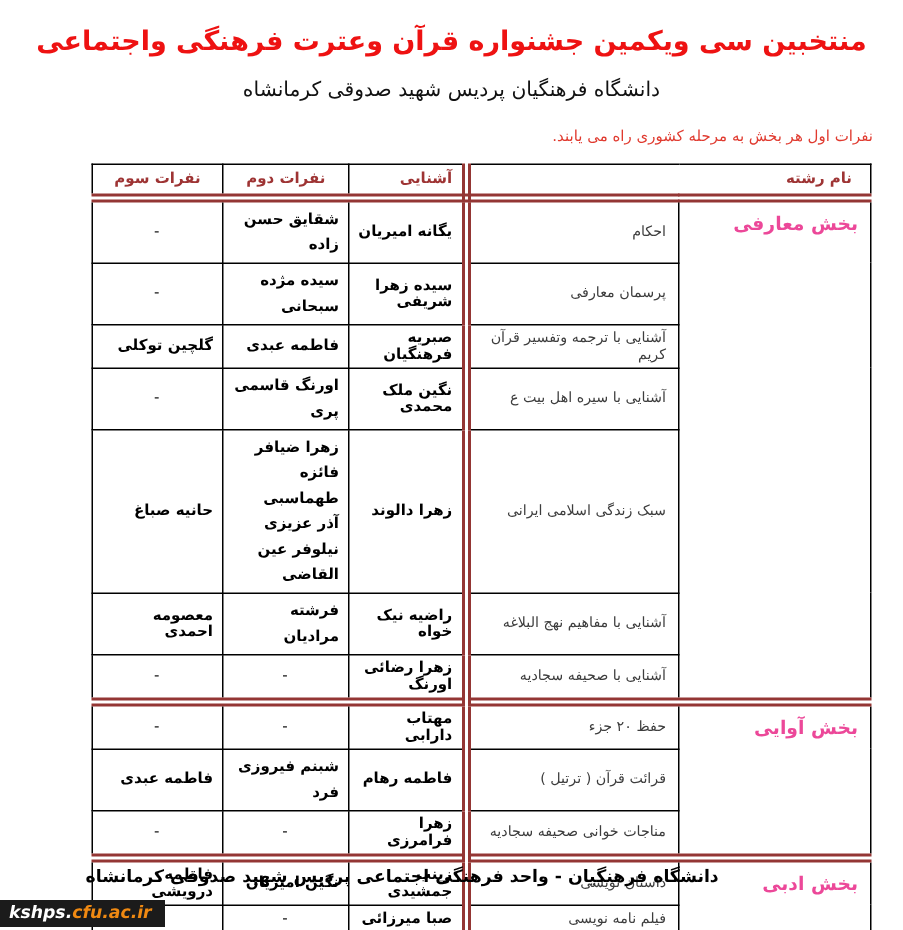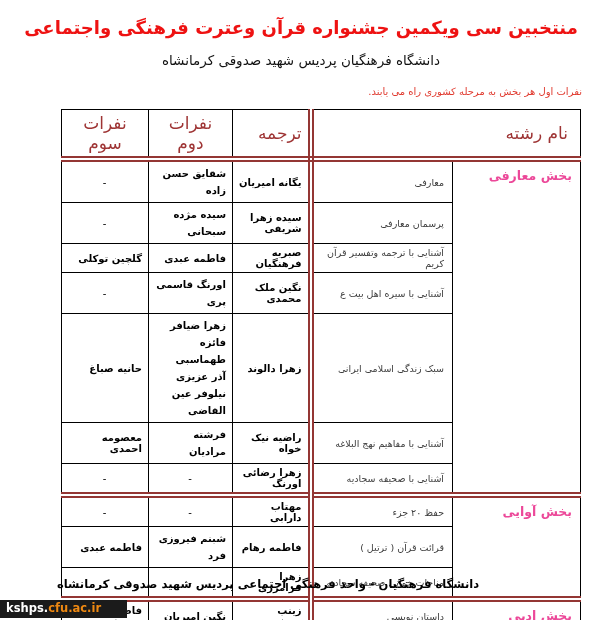--- a/index.html
+++ b/index.html
@@ -32,21 +32,21 @@
     border-collapse:collapse;table-layout:fixed;width:519px;
     margin:11px 0 0 61px;direction:rtl;
   }
   col.c-section{width:128px;}
   col.c-subject{width:142px;}
   col.c-first{width:78px;}
   col.c-second{width:84px;}
   col.c-third{width:87px;}
   .winners th,.winners td{border:1px solid #000;padding:3px 5px;vertical-align:middle;}
   .winners thead th{
-    color:var(--head-red);font-weight:normal;font-size:17px;height:22px;
+    color:var(--head-red);font-weight:bold;font-size:10px;height:22px;
     border-bottom:6px double var(--maroon);text-align:center;
   }
   .winners th.h-field{text-align:right;padding-right:12px;border-left:6px double var(--maroon);}
   .winners th.h-first{text-align:right;padding-right:6px;}
   .winners td{font-size:10px;height:15px;}
   .winners td.subject{
     color:#3d3d3d;font-size:9.5px;text-align:right;padding-right:8px;
     border-left:6px double var(--maroon);
   }
   .winners td.section-name{
@@ -56,22 +56,22 @@
   .winners td.winner{font-weight:bold;text-align:right;padding-right:6px;}
   .winners td.dash{text-align:center;font-weight:normal;}
   .winners td .winner-line{line-height:17px;}
   .winners .sec-start{border-top:6px double var(--maroon);}
   .footer{
     position:absolute;top:577px;left:57px;font-weight:bold;font-size:11.5px;
     direction:rtl;white-space:nowrap;
   }
   .watermark{
     position:absolute;top:600px;left:0;height:18px;line-height:15px;
-    background:var(--wm-bg);color:#fff;font-weight:bold;
-    font-size:11.5px;padding:1px 26px 2px 6px;direction:ltr;
+    background:var(--wm-bg);color:#fff;font-style:italic;font-weight:bold;
+    font-size:11.5px;padding:1px 9px 2px 6px;direction:ltr;
   }
   .watermark .domain{color:var(--wm-orange);}
 </style>
 </head>
 <body>
 
 <div class="title">منتخبین سی ویکمین جشنواره قرآن وعترت فرهنگی واجتماعی</div>
 <div class="subtitle">دانشگاه فرهنگیان پردیس شهید صدوقی کرمانشاه</div>
 <div class="note">نفرات اول هر بخش به مرحله کشوری راه می یابند.</div>
 
@@ -79,29 +79,29 @@
   <colgroup>
     <col class="c-section">
       <col class="c-subject">
       <col class="c-first">
       <col class="c-second">
       <col class="c-third">
   </colgroup>
   <thead>
     <tr>
       <th class="h-field" colspan="2">نام رشته</th>
-      <th class="h-first">ترجمه</th>
+      <th class="h-first">آشنایی</th>
       <th class="h-second">نفرات دوم</th>
       <th class="h-third">نفرات سوم</th>
     </tr>
   </thead>
   <tbody>
       <tr>
         <td class="section-name sec-start" rowspan="7">بخش معارفی</td>
-        <td class="subject sec-start">معارفی</td>
+        <td class="subject sec-start">احکام</td>
         <td class="winner sec-start">یگانه امیریان</td>
         <td class="winner sec-start">
           <div class="winner-line">شقایق حسن زاده</div>
         </td>
         <td class="winner sec-start dash">-</td>
       </tr>
       <tr>
         <td class="subject">پرسمان معارفی</td>
         <td class="winner">سیده زهرا شریفی</td>
         <td class="winner">

